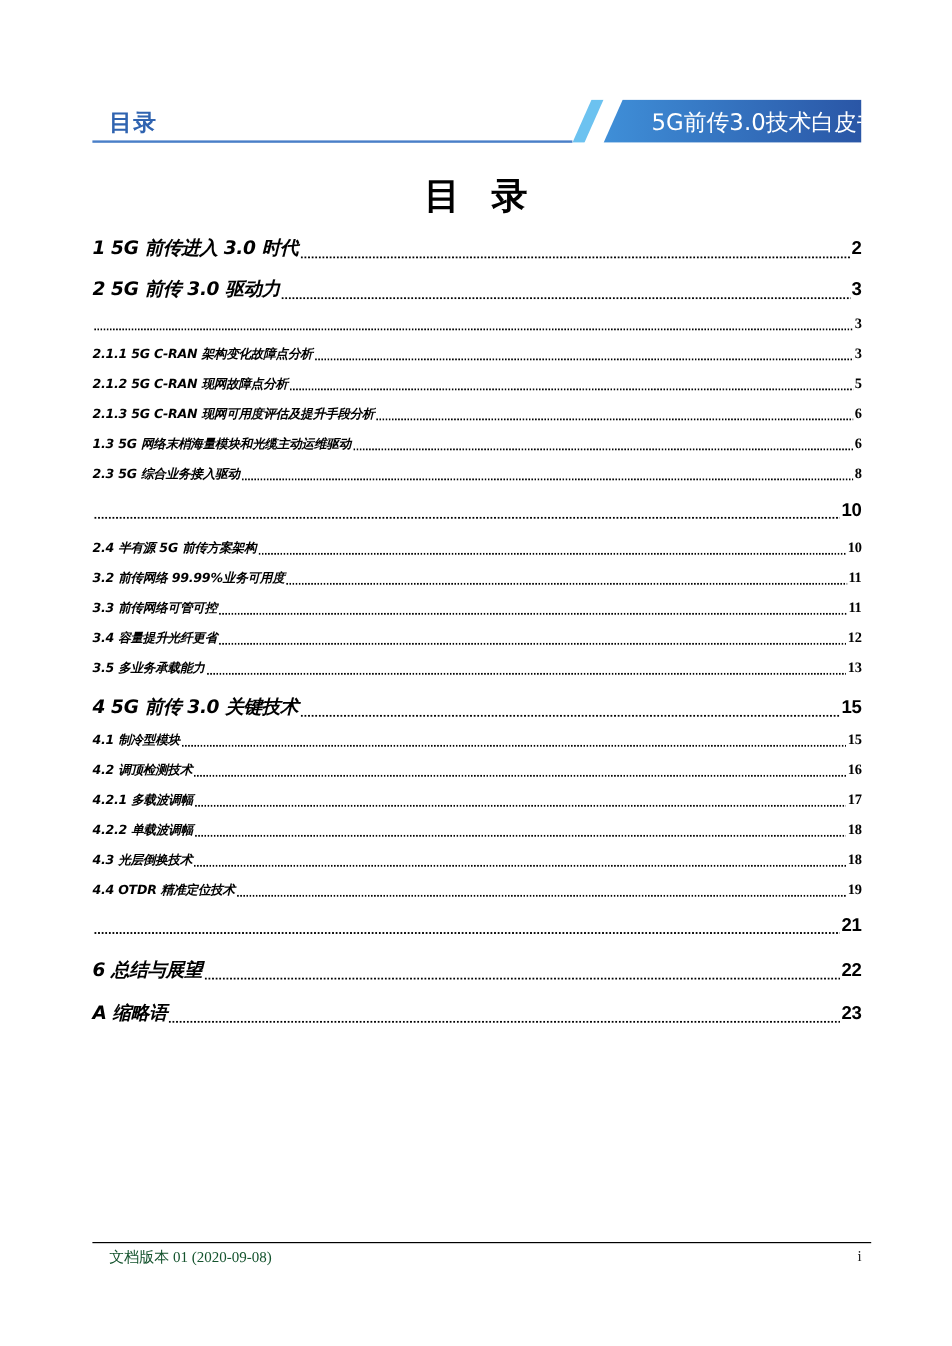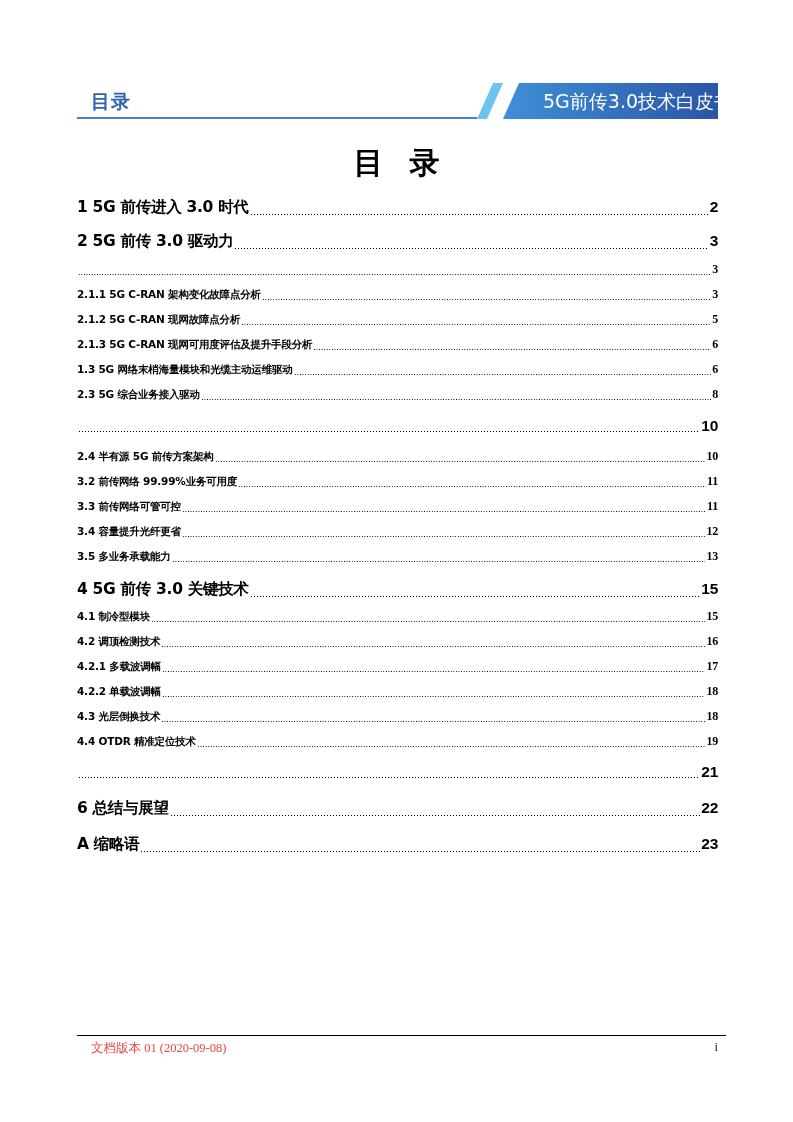--- a/index.html
+++ b/index.html
@@ -85,20 +85,21 @@
       position: absolute;
       left: 0;
       width: 641px;
       display: flex;
       align-items: baseline;
       white-space: nowrap;
       cursor: pointer;
     }
     .toc-entry .label {
       flex: 0 0 auto;
+      font-style: italic;
     }
     .toc-entry .dots {
       flex: 1 1 auto;
       overflow: hidden;
       margin: 0 1px;
       position: relative;
       align-self: flex-end;
       height: 6px;
       background-image: radial-gradient(circle, #000 0.8px, transparent 1px);
       background-size: 3px 3px;
@@ -142,21 +143,21 @@
       height: 1px;
       background: #000;
       width: 649px;
     }
     .footer-left {
       position: absolute;
       left: 14px;
       top: 5px;
       font-family: "Liberation Serif", "DejaVu Serif", serif;
       font-size: 12.5px;
-      color: #ef4444;
+      color: #14532d;
     }
     .footer-right {
       position: absolute;
       right: 0;
       top: 5px;
       font-family: "Liberation Serif", "DejaVu Serif", serif;
       font-size: 12.5px;
       color: #222;
     }
   </style>

